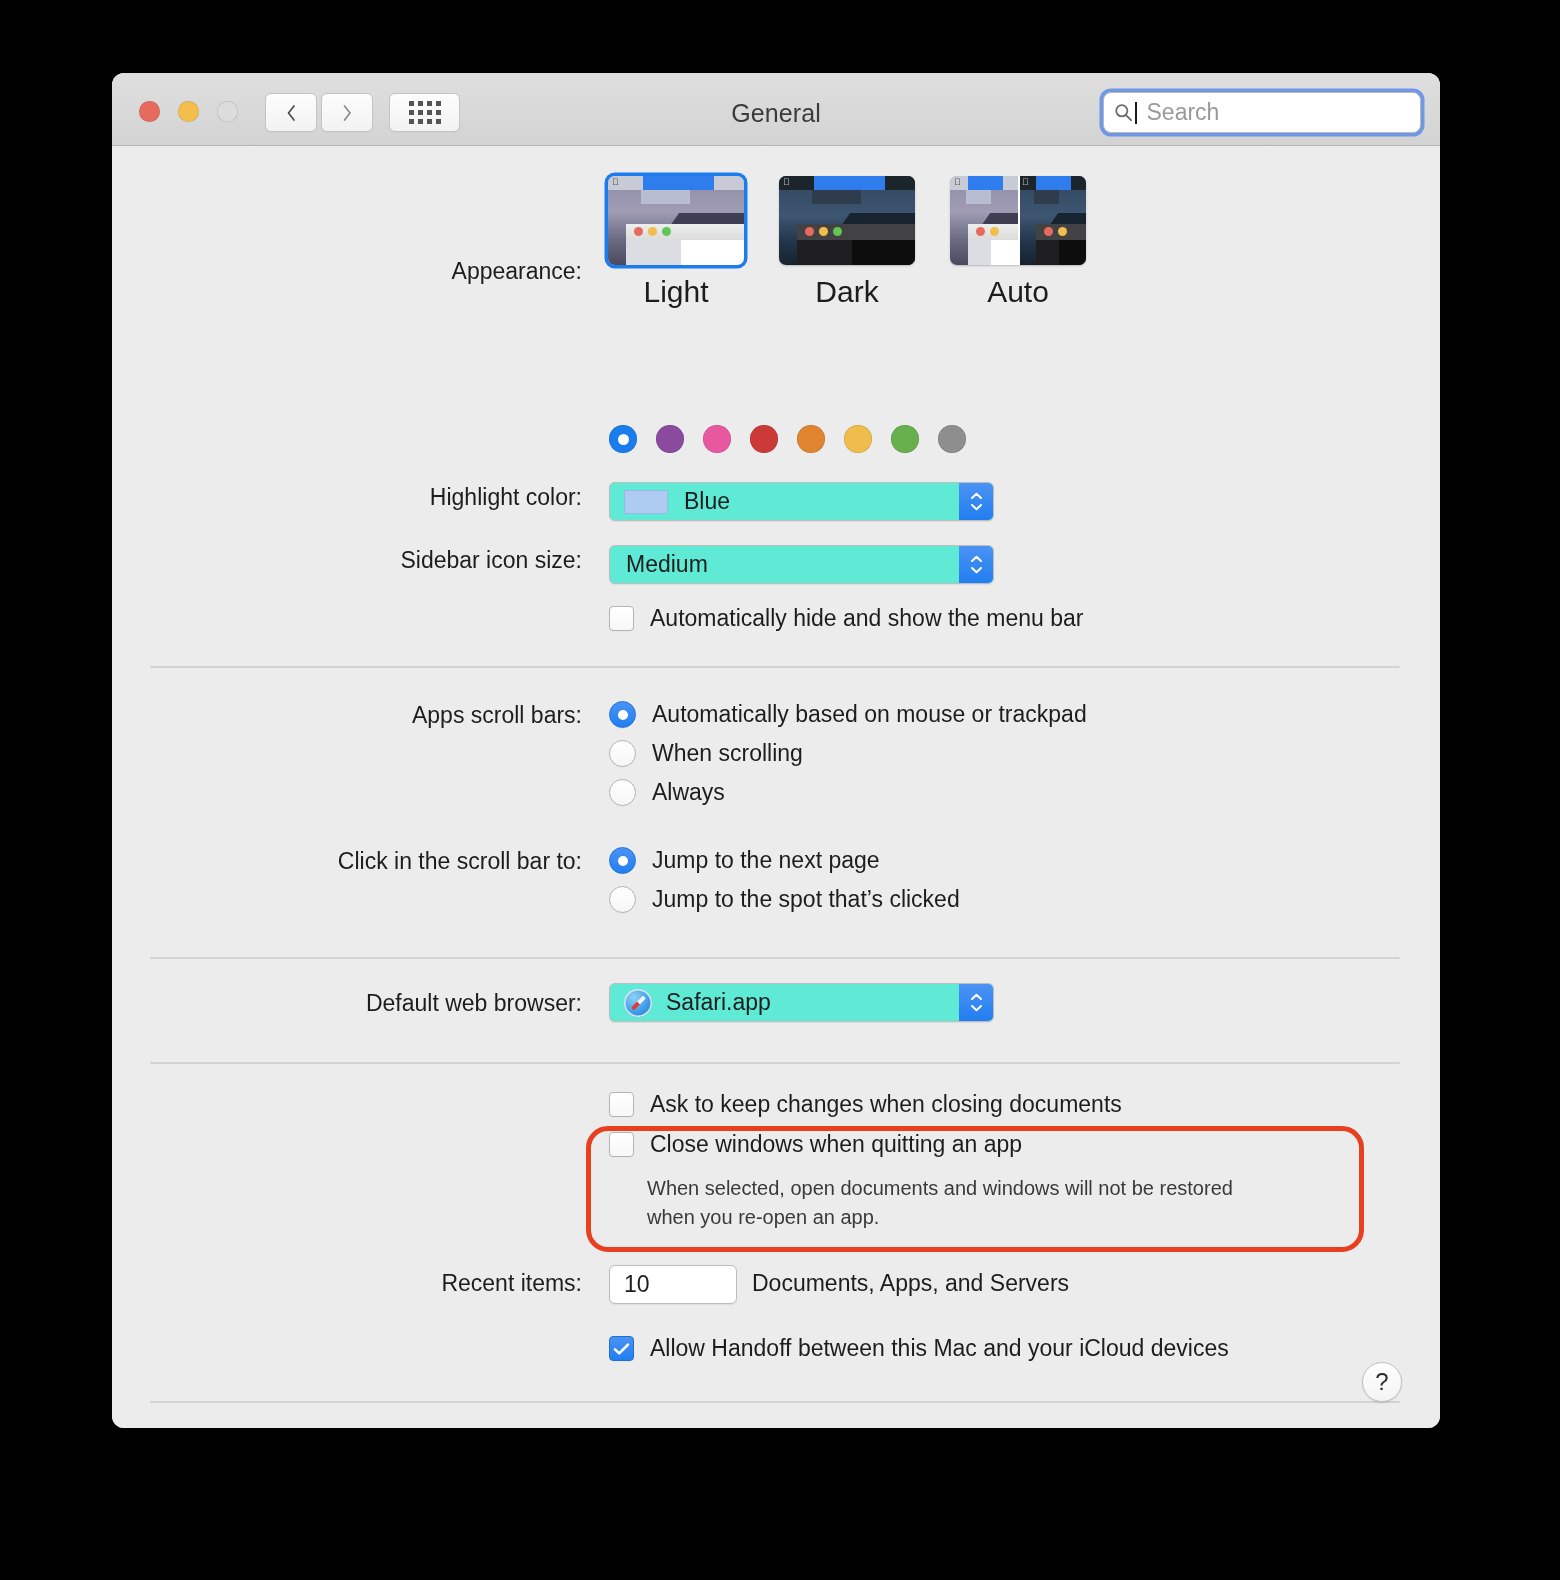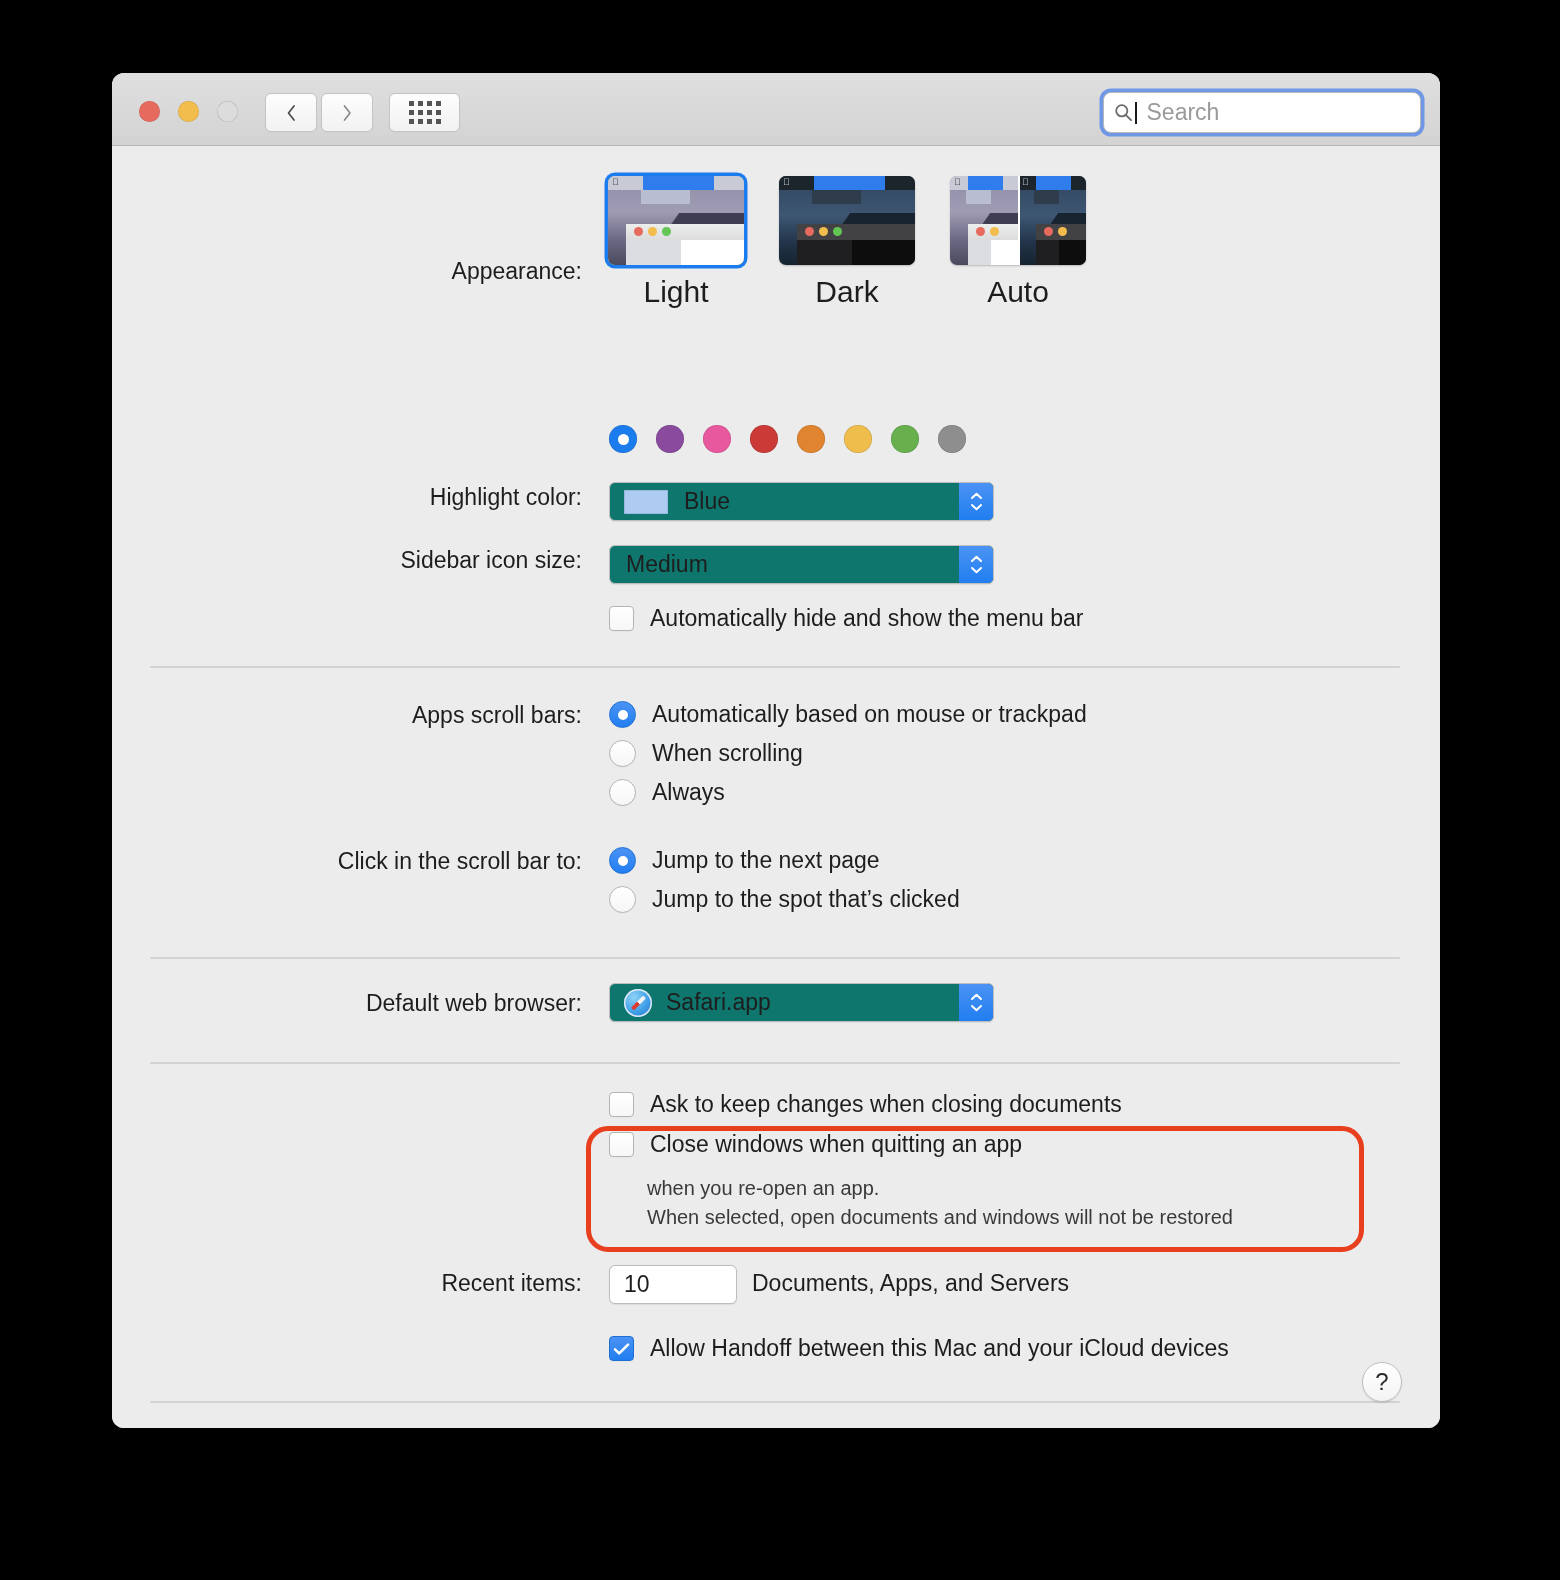--- a/index.html
+++ b/index.html
@@ -141,21 +141,21 @@
     width: 28px; height: 28px; border-radius: 50%;
     margin-right: 19px;
     box-shadow: inset 0 0 0 0.5px rgba(0,0,0,0.18);
     display: flex; align-items: center; justify-content: center;
   }
   .swatch .dot { width: 11px; height: 11px; border-radius: 50%; background: #fff; }
 
   
   .popup {
     height: 39px; border-radius: 6px;
-    background: #0f766e; border: 1px solid #bdbdbd;
+    background: #5eead4; border: 1px solid #bdbdbd;
     display: flex; align-items: center;
     position: relative;
     box-shadow: 0 0.5px 1px rgba(0,0,0,0.07);
   }
   .popup .arrowbox {
     position: absolute; right: 0; top: 0; bottom: 0; width: 34px;
     background: linear-gradient(to bottom, #4b93f4 0%, #217ef0 100%);
     border-radius: 0 5px 5px 0;
     display: flex; flex-direction: column; align-items: center; justify-content: center;
     gap: 3px;
@@ -271,20 +271,21 @@
           <i></i>
           <i></i>
           <i></i>
           <i></i>
           <i></i>
           <i></i>
           <i></i>
       </span>
     </div>
 
+    <div id="wintitle">General</div>
 
     <div id="searchwrap">
       <svg id="searchicon" viewBox="0 0 19 19">
         <circle cx="7.8" cy="7.8" r="5.6"></circle>
           <line x1="12" y1="12.2" x2="17" y2="17.2"></line>
       </svg>
       <span id="caret"></span>
       <span id="searchph">Search</span>
     </div>
   </div>
@@ -506,22 +507,22 @@
     <div class="row" style="left:497px; top:945px;">
       <span class="cbox"></span>
       <span class="ctl-label">Ask to keep changes when closing documents</span>
     </div>
 
     <div class="row" style="left:497px; top:985px;">
       <span class="cbox"></span>
       <span class="ctl-label">Close windows when quitting an app</span>
     </div>
     <div style="position:absolute; left:535px; top:1028px; width:700px;">
+      <div class="helptext">When selected, open documents and windows will not be restored</div>
       <div class="helptext">when you re-open an app.</div>
-      <div class="helptext">When selected, open documents and windows will not be restored</div>
     </div>
     <div id="annot"></div>
 
     <div class="row" style="left:0; top:1124px; width:470px; justify-content:flex-end;">
       <span class="lbl">Recent items:</span>
     </div>
     <div class="stepper" style="position:absolute; left:497px; top:1119px;">
       <span class="sval">10</span>
       <span class="arrowbox">
         <svg viewBox="0 0 13 8">

